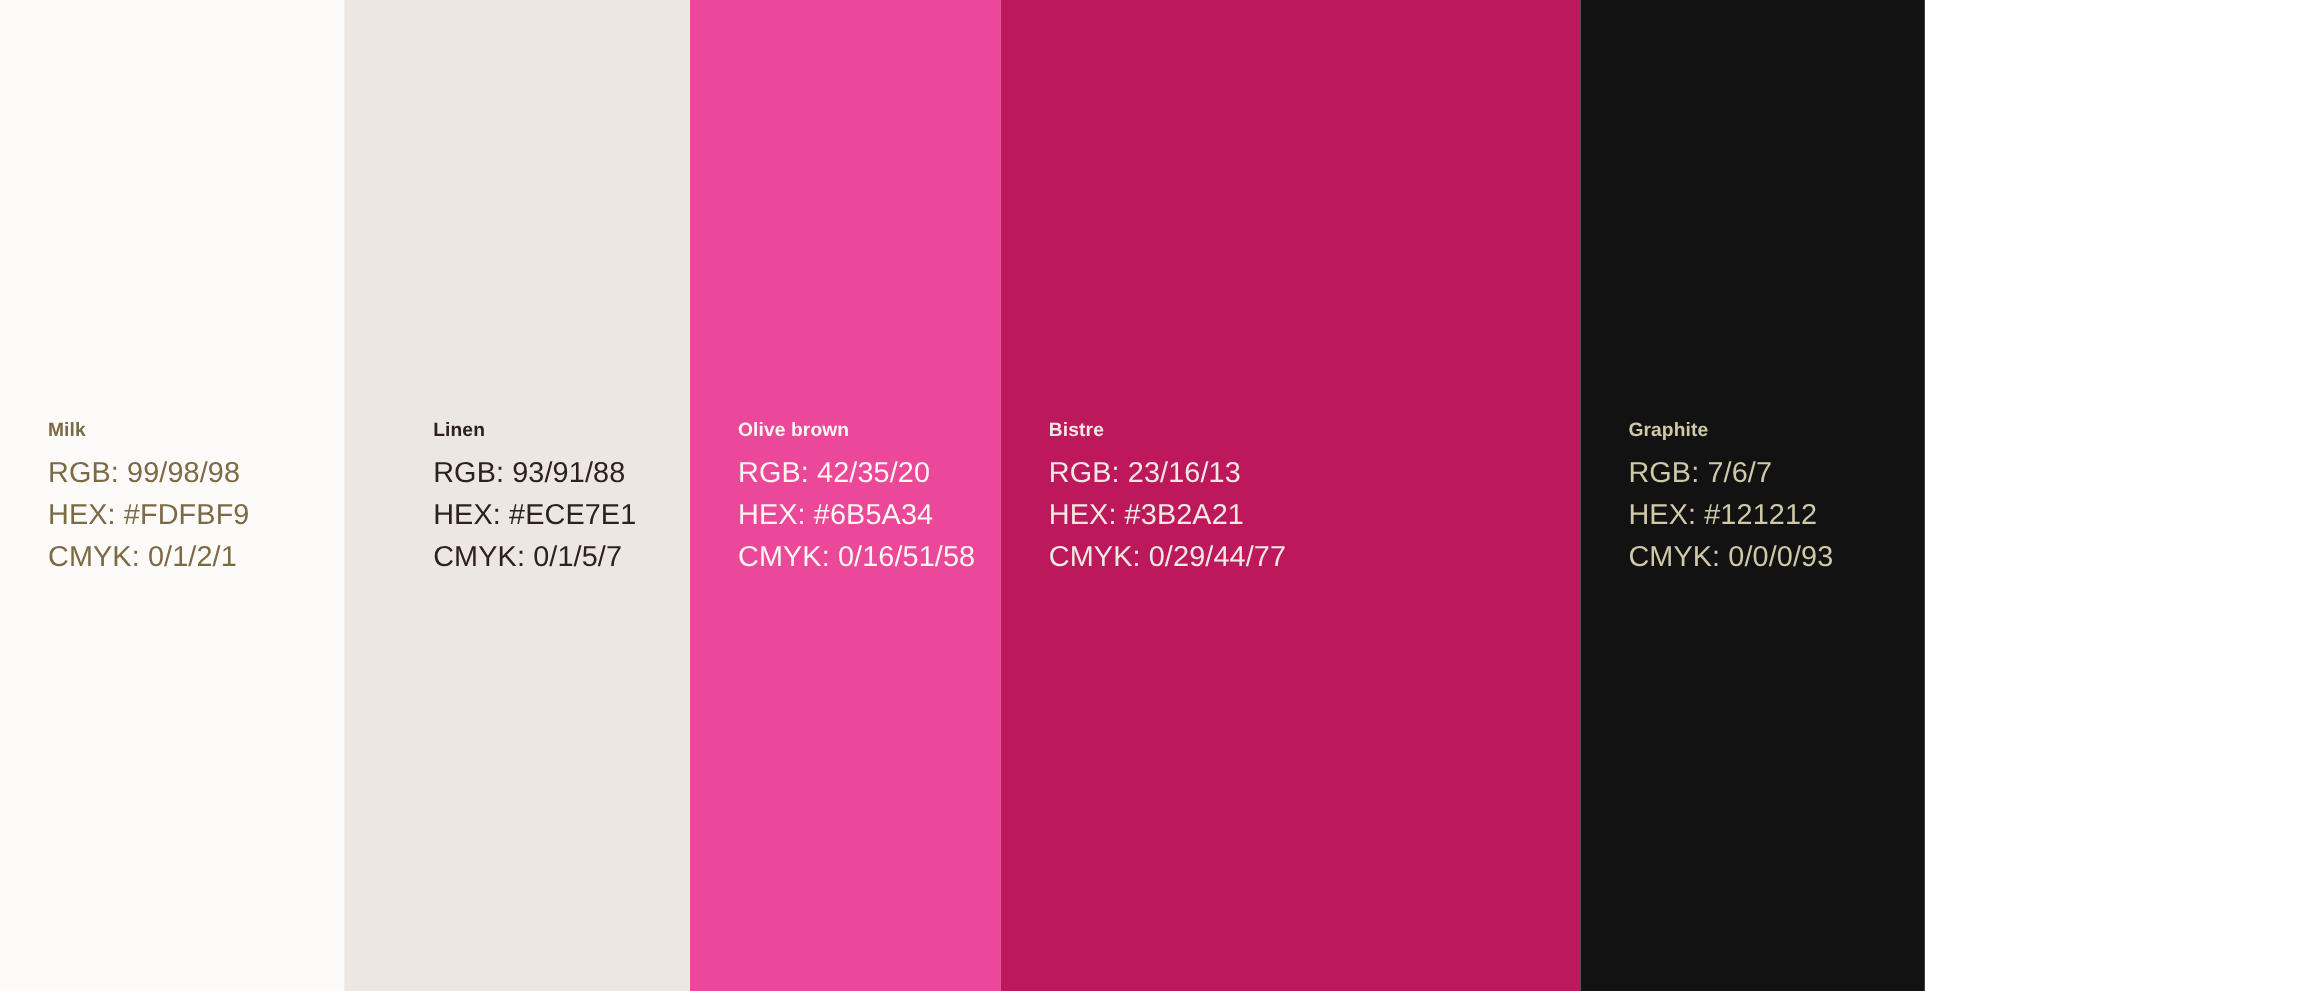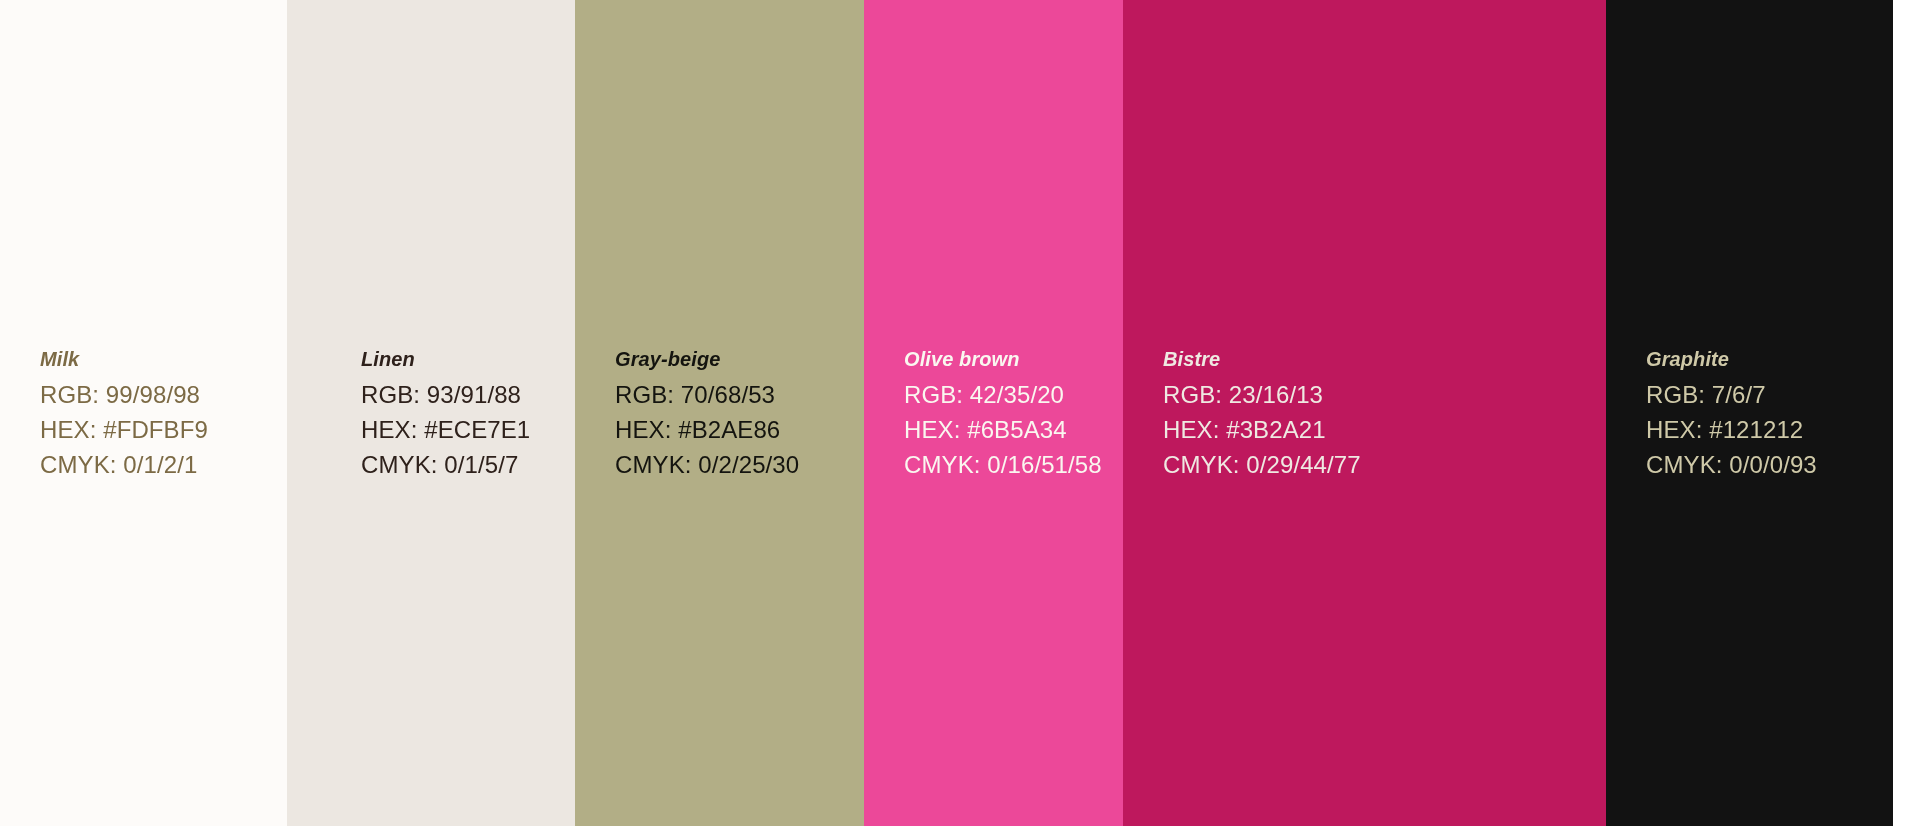--- a/index.html
+++ b/index.html
@@ -32,24 +32,23 @@
     top: 342px;
     font-family: "Liberation Sans", sans-serif;
     font-size: 23px;
     line-height: 35px;
     letter-spacing: 0.1px;
     white-space: nowrap;
   }
 
   .swatch-name {
     font-weight: 700;
-    font-size: 20px;
+    font-size: 16px;
     line-height: 34px;
     padding-bottom: 1px;
-    font-style: italic;
   }
 
   .swatch-line {
     font-weight: 400;
     font-size: 24px;
     line-height: 35px;
   }
 </style>
 </head>
 <body>
@@ -62,28 +61,20 @@
         <div class="swatch-line">HEX: #FDFBF9</div>
         <div class="swatch-line">CMYK: 0/1/2/1</div>
       </div>
     </div>
     <div class="swatch" style="width: 288px; background: rgb(236, 231, 225);">
       <div class="swatch-text" style="color: rgb(46, 33, 27); margin-left: 34px;">
         <div class="swatch-name">Linen</div>
         <div class="swatch-line">RGB: 93/91/88</div>
         <div class="swatch-line">HEX: #ECE7E1</div>
         <div class="swatch-line">CMYK: 0/1/5/7</div>
-      </div>
-    </div>
-    <div class="swatch" style="width: 289px; background: rgb(178, 174, 134);">
-      <div class="swatch-text" style="color: rgb(20, 20, 15);">
-        <div class="swatch-name">Gray-beige</div>
-        <div class="swatch-line">RGB: 70/68/53</div>
-        <div class="swatch-line">HEX: #B2AE86</div>
-        <div class="swatch-line">CMYK: 0/2/25/30</div>
       </div>
     </div>
     <div class="swatch" style="width: 259px; background: #ec4899;">
       <div class="swatch-text" style="color: rgb(250, 247, 240);">
         <div class="swatch-name">Olive brown</div>
         <div class="swatch-line">RGB: 42/35/20</div>
         <div class="swatch-line">HEX: #6B5A34</div>
         <div class="swatch-line">CMYK: 0/16/51/58</div>
       </div>
     </div>

